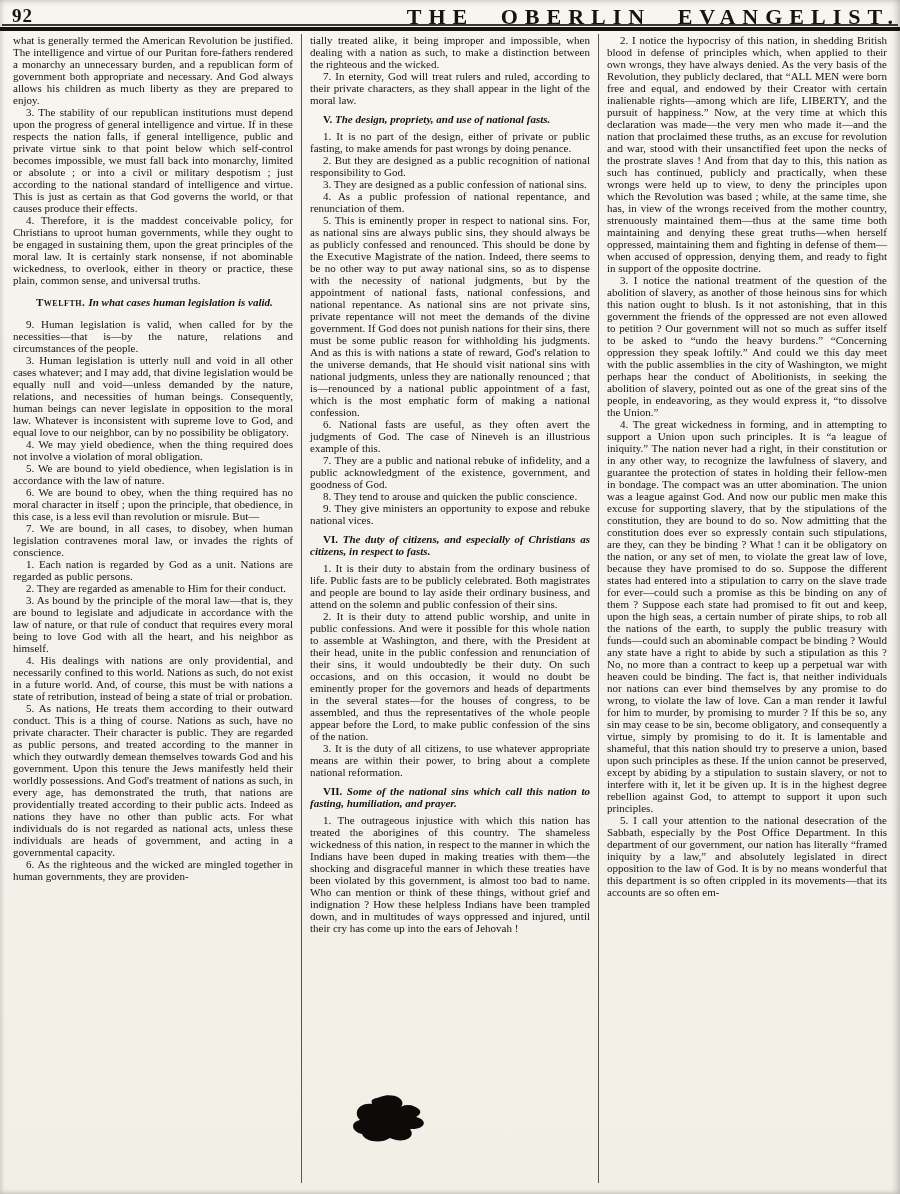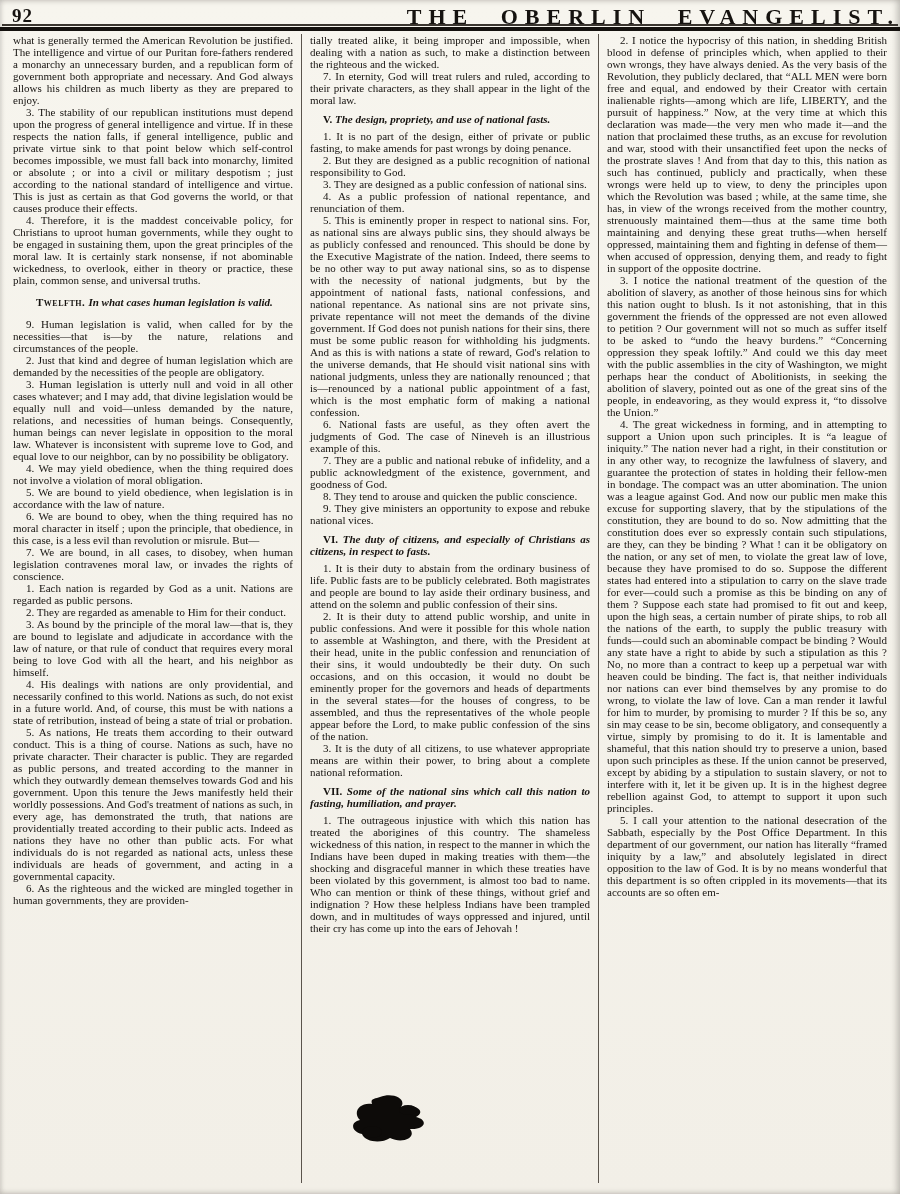--- a/index.html
+++ b/index.html
@@ -51,21 +51,20 @@
   <div class="rule-thin"></div>
   <div class="rule-thick"></div>
 
   <div class="columns">
     <div class="column">
         <p class="para noindent">what is generally termed the American Revolution be justified. The intelligence and virtue of our Puritan fore-fathers rendered a monarchy an unnecessary burden, and a republican form of government both appropriate and necessary. And God always allows his children as much liberty as they are prepared to enjoy.</p>
         <p class="para">3. The stability of our republican institutions must depend upon the progress of general intelligence and virtue. If in these respects the nation falls, if general intelligence, public and private virtue sink to that point below which self-control becomes impossible, we must fall back into monarchy, limited or absolute ; or into a civil or military despotism ; just according to the national standard of intelligence and virtue. This is just as certain as that God governs the world, or that causes produce their effects.</p>
         <p class="para">4. Therefore, it is the maddest conceivable policy, for Christians to uproot human governments, while they ought to be engaged in sustaining them, upon the great principles of the moral law. It is certainly stark nonsense, if not abominable wickedness, to overlook, either in theory or practice, these plain, common sense, and universal truths.</p>
         <p class="run-heading"><span class="head-label sc">Twelfth. </span><span class="head-title">In what cases human legislation is valid.</span></p>
         <p class="para">9. Human legislation is valid, when called for by the necessities—that is—by the nature, relations and circumstances of the people.</p>
-        <p class="para">2. Just that kind and degree of human legislation which are demanded by the necessities of the people are obligatory.</p>
         <p class="para">3. Human legislation is utterly null and void in all other cases whatever; and I may add, that divine legislation would be equally null and void—unless demanded by the nature, relations, and necessities of human beings. Consequently, human beings can never legislate in opposition to the moral law. Whatever is inconsistent with supreme love to God, and equal love to our neighbor, can by no possibility be obligatory.</p>
         <p class="para">4. We may yield obedience, when the thing required does not involve a violation of moral obligation.</p>
         <p class="para">5. We are bound to yield obedience, when legislation is in accordance with the law of nature.</p>
         <p class="para">6. We are bound to obey, when the thing required has no moral character in itself ; upon the principle, that obedience, in this case, is a less evil than revolution or misrule.   But—</p>
         <p class="para">7. We are bound, in all cases, to disobey, when human legislation contravenes moral law, or invades the rights of conscience.</p>
         <p class="para">1. Each nation is regarded by God as a unit. Nations are regarded as public persons.</p>
         <p class="para">2. They are regarded as amenable to Him for their conduct.</p>
         <p class="para">3. As bound by the principle of the moral law—that is, they are bound to legislate and adjudicate in accordance with the law of nature, or that rule of conduct that requires every moral being to love God with all the heart, and his neighbor as himself.</p>
         <p class="para">4. His dealings with nations are only providential, and necessarily confined to this world. Nations as such, do not exist in a future world. And, of course, this must be with nations a state of retribution, instead of being a state of trial or probation.</p>
         <p class="para">5. As nations, He treats them according to their outward conduct. This is a thing of course. Nations as such, have no private character. Their character is public. They are regarded as public persons, and treated according to the manner in which they outwardly demean themselves towards God and his government. Upon this tenure the Jews manifestly held their worldly possessions. And God's treatment of nations as such, in every age, has demonstrated the truth, that nations are providentially treated according to their public acts. Indeed as nations they have no other than public acts. For what individuals do is not regarded as national acts, unless these individuals are heads of government, and acting in a governmental capacity.</p>

